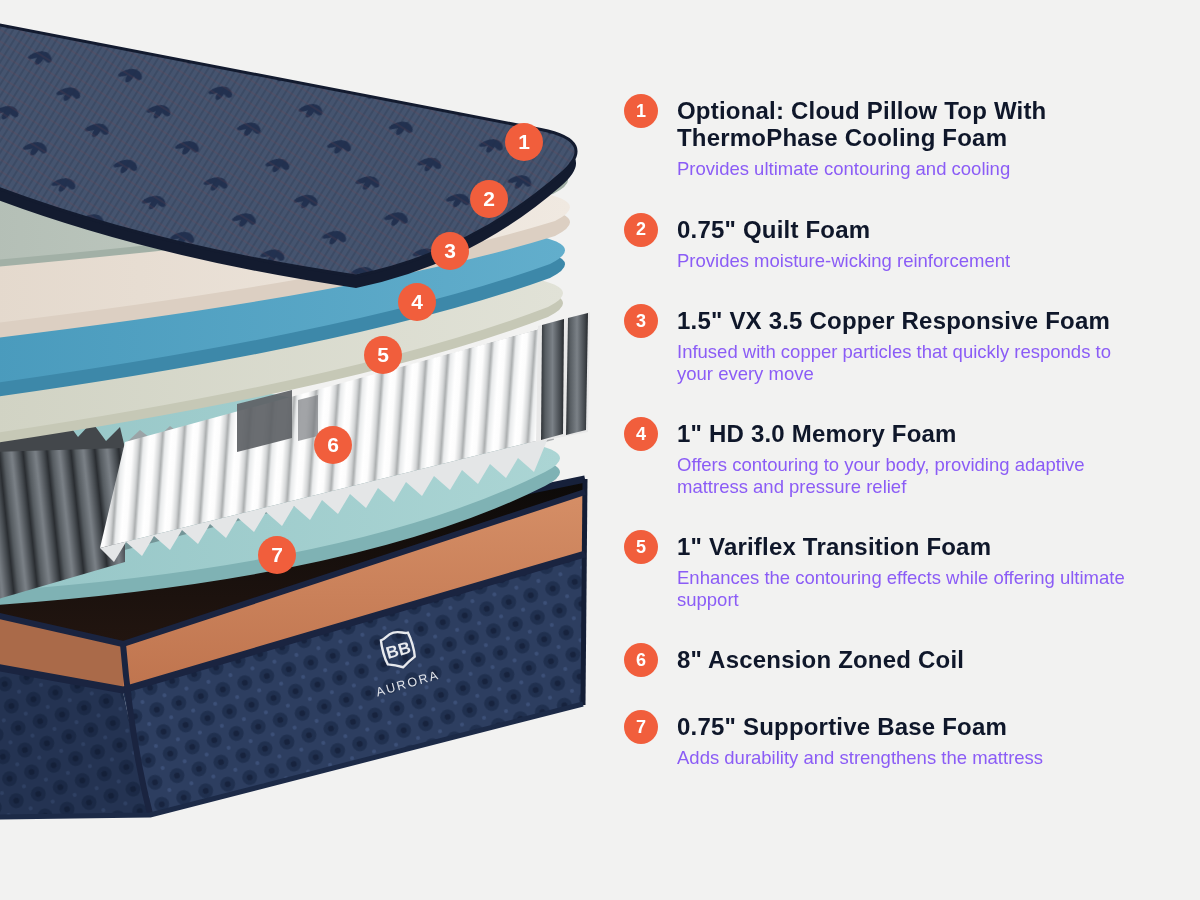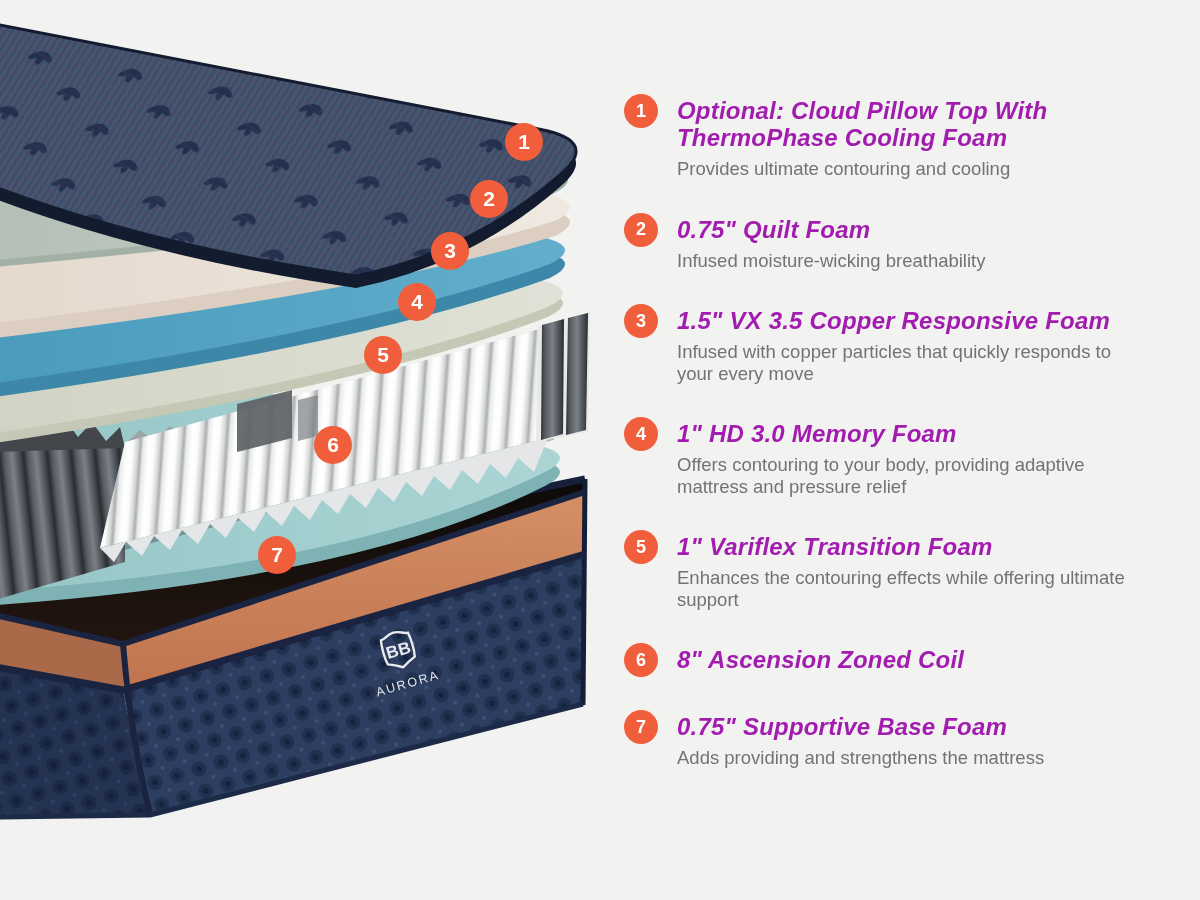--- a/index.html
+++ b/index.html
@@ -13,22 +13,22 @@
     font-size:21px;font-weight:700;transform:translate(-50%,-50%);
   }
   .legend{position:absolute;left:620px;top:0;width:580px;padding:97px 0 0 4px;box-sizing:border-box;}
   .legend-item{display:flex;align-items:flex-start;margin-bottom:36px;}
   .legend-badge{
     flex:0 0 34px;width:34px;height:34px;border-radius:50%;margin-top:-3px;
     background:#f15e3c;color:#ffffff;display:flex;align-items:center;justify-content:center;
     font-size:18px;font-weight:700;
   }
   .legend-text{margin-left:19px;width:458px;}
-  .legend-title{font-size:24px;line-height:27px;font-weight:700;color:#a21caf;letter-spacing:0.2px;font-style:italic;}
-  .legend-desc{font-size:18.5px;line-height:21.5px;color:#737373;margin-top:7px;}
+  .legend-title{font-size:24px;line-height:27px;font-weight:700;color:#0f172a;letter-spacing:0.2px;}
+  .legend-desc{font-size:18.5px;line-height:21.5px;color:#8b5cf6;margin-top:7px;}
 </style>
 </head>
 <body>
 
 <div class="stage">
 
   <div class="figure">
     <svg width="620" height="900" viewBox="0 0 620 900">
       <defs>
 
@@ -233,21 +233,21 @@
         <div class="legend-desc">Provides ultimate contouring and cooling</div>
       </div>
     </div>
 
     <div class="legend-item">
       <div class="legend-badge">
           <span>2</span>
         </div>
       <div class="legend-text">
         <div class="legend-title">0.75" Quilt Foam</div>
-        <div class="legend-desc">Infused moisture-wicking breathability</div>
+        <div class="legend-desc">Provides moisture-wicking reinforcement</div>
       </div>
     </div>
 
     <div class="legend-item">
       <div class="legend-badge">
           <span>3</span>
         </div>
       <div class="legend-text">
         <div class="legend-title">1.5" VX 3.5 Copper Responsive Foam</div>
         <div class="legend-desc">Infused with copper particles that quickly responds to your every move</div>
@@ -282,18 +282,18 @@
         <div class="legend-title">8" Ascension Zoned Coil</div>
       </div>
     </div>
 
     <div class="legend-item">
       <div class="legend-badge">
           <span>7</span>
         </div>
       <div class="legend-text">
         <div class="legend-title">0.75" Supportive Base Foam</div>
-        <div class="legend-desc">Adds providing and strengthens the mattress</div>
+        <div class="legend-desc">Adds durability and strengthens the mattress</div>
       </div>
     </div>
 
   </div>
 </div>
 
 </body></html>

